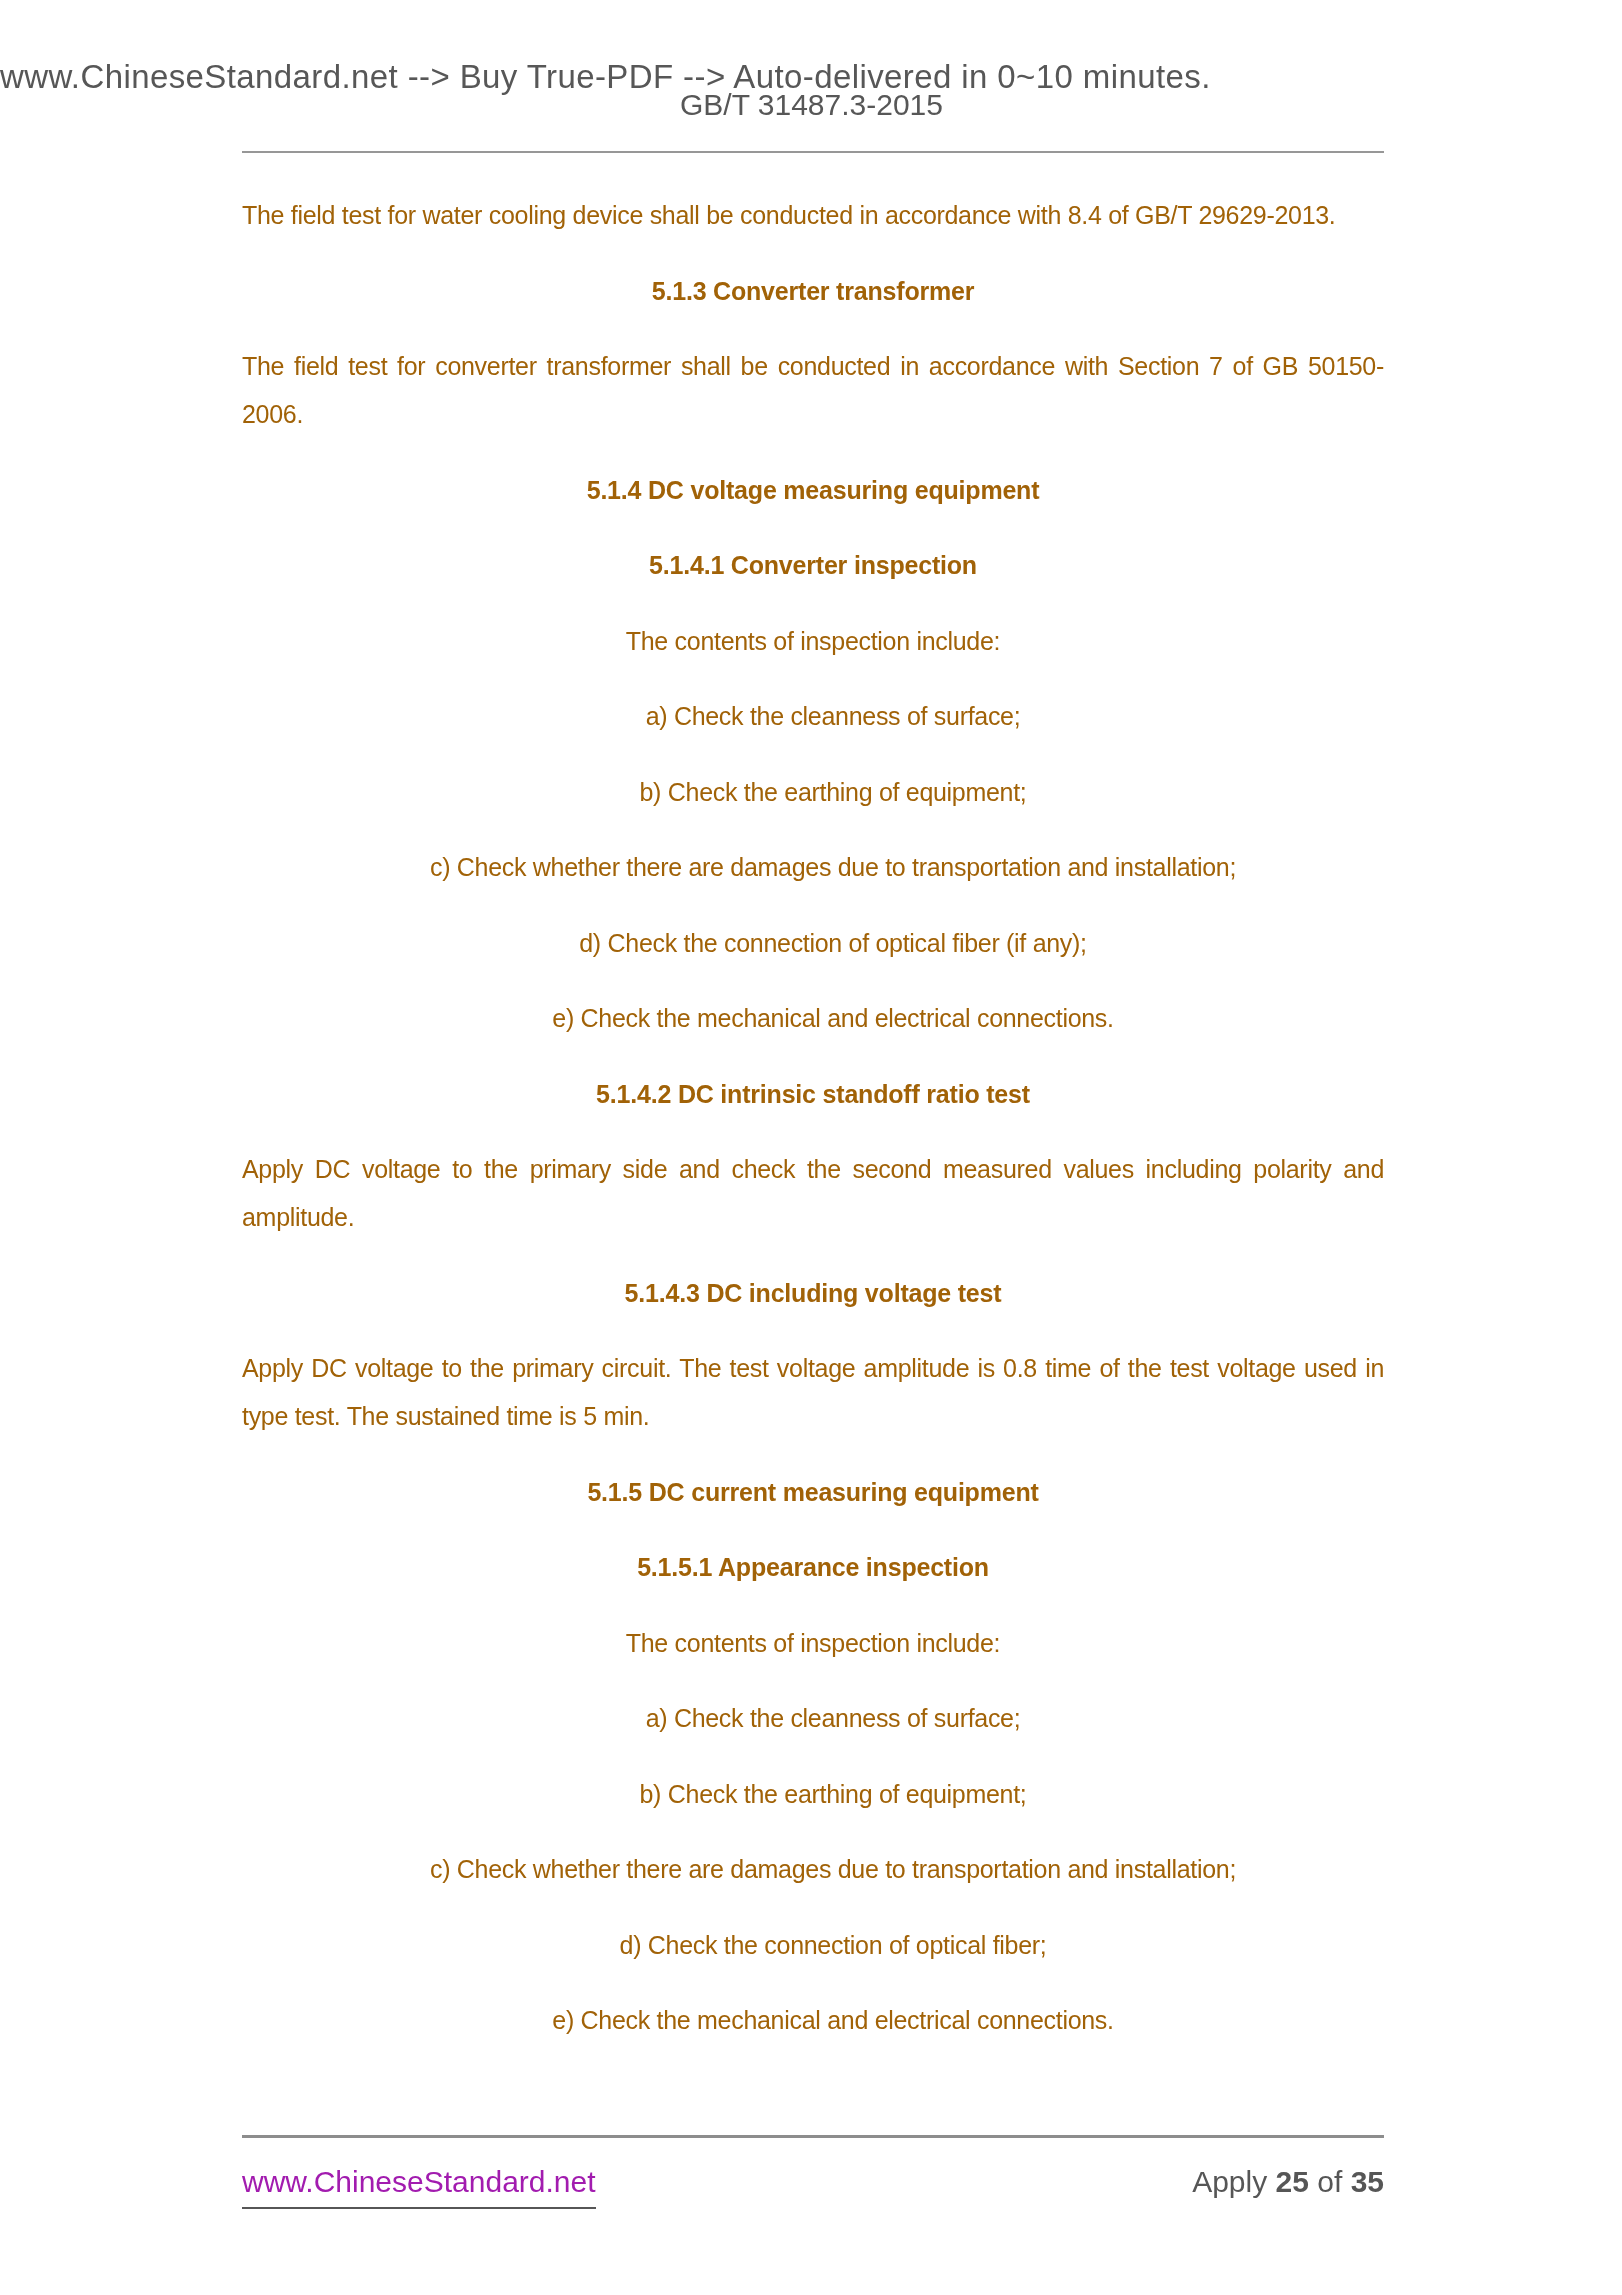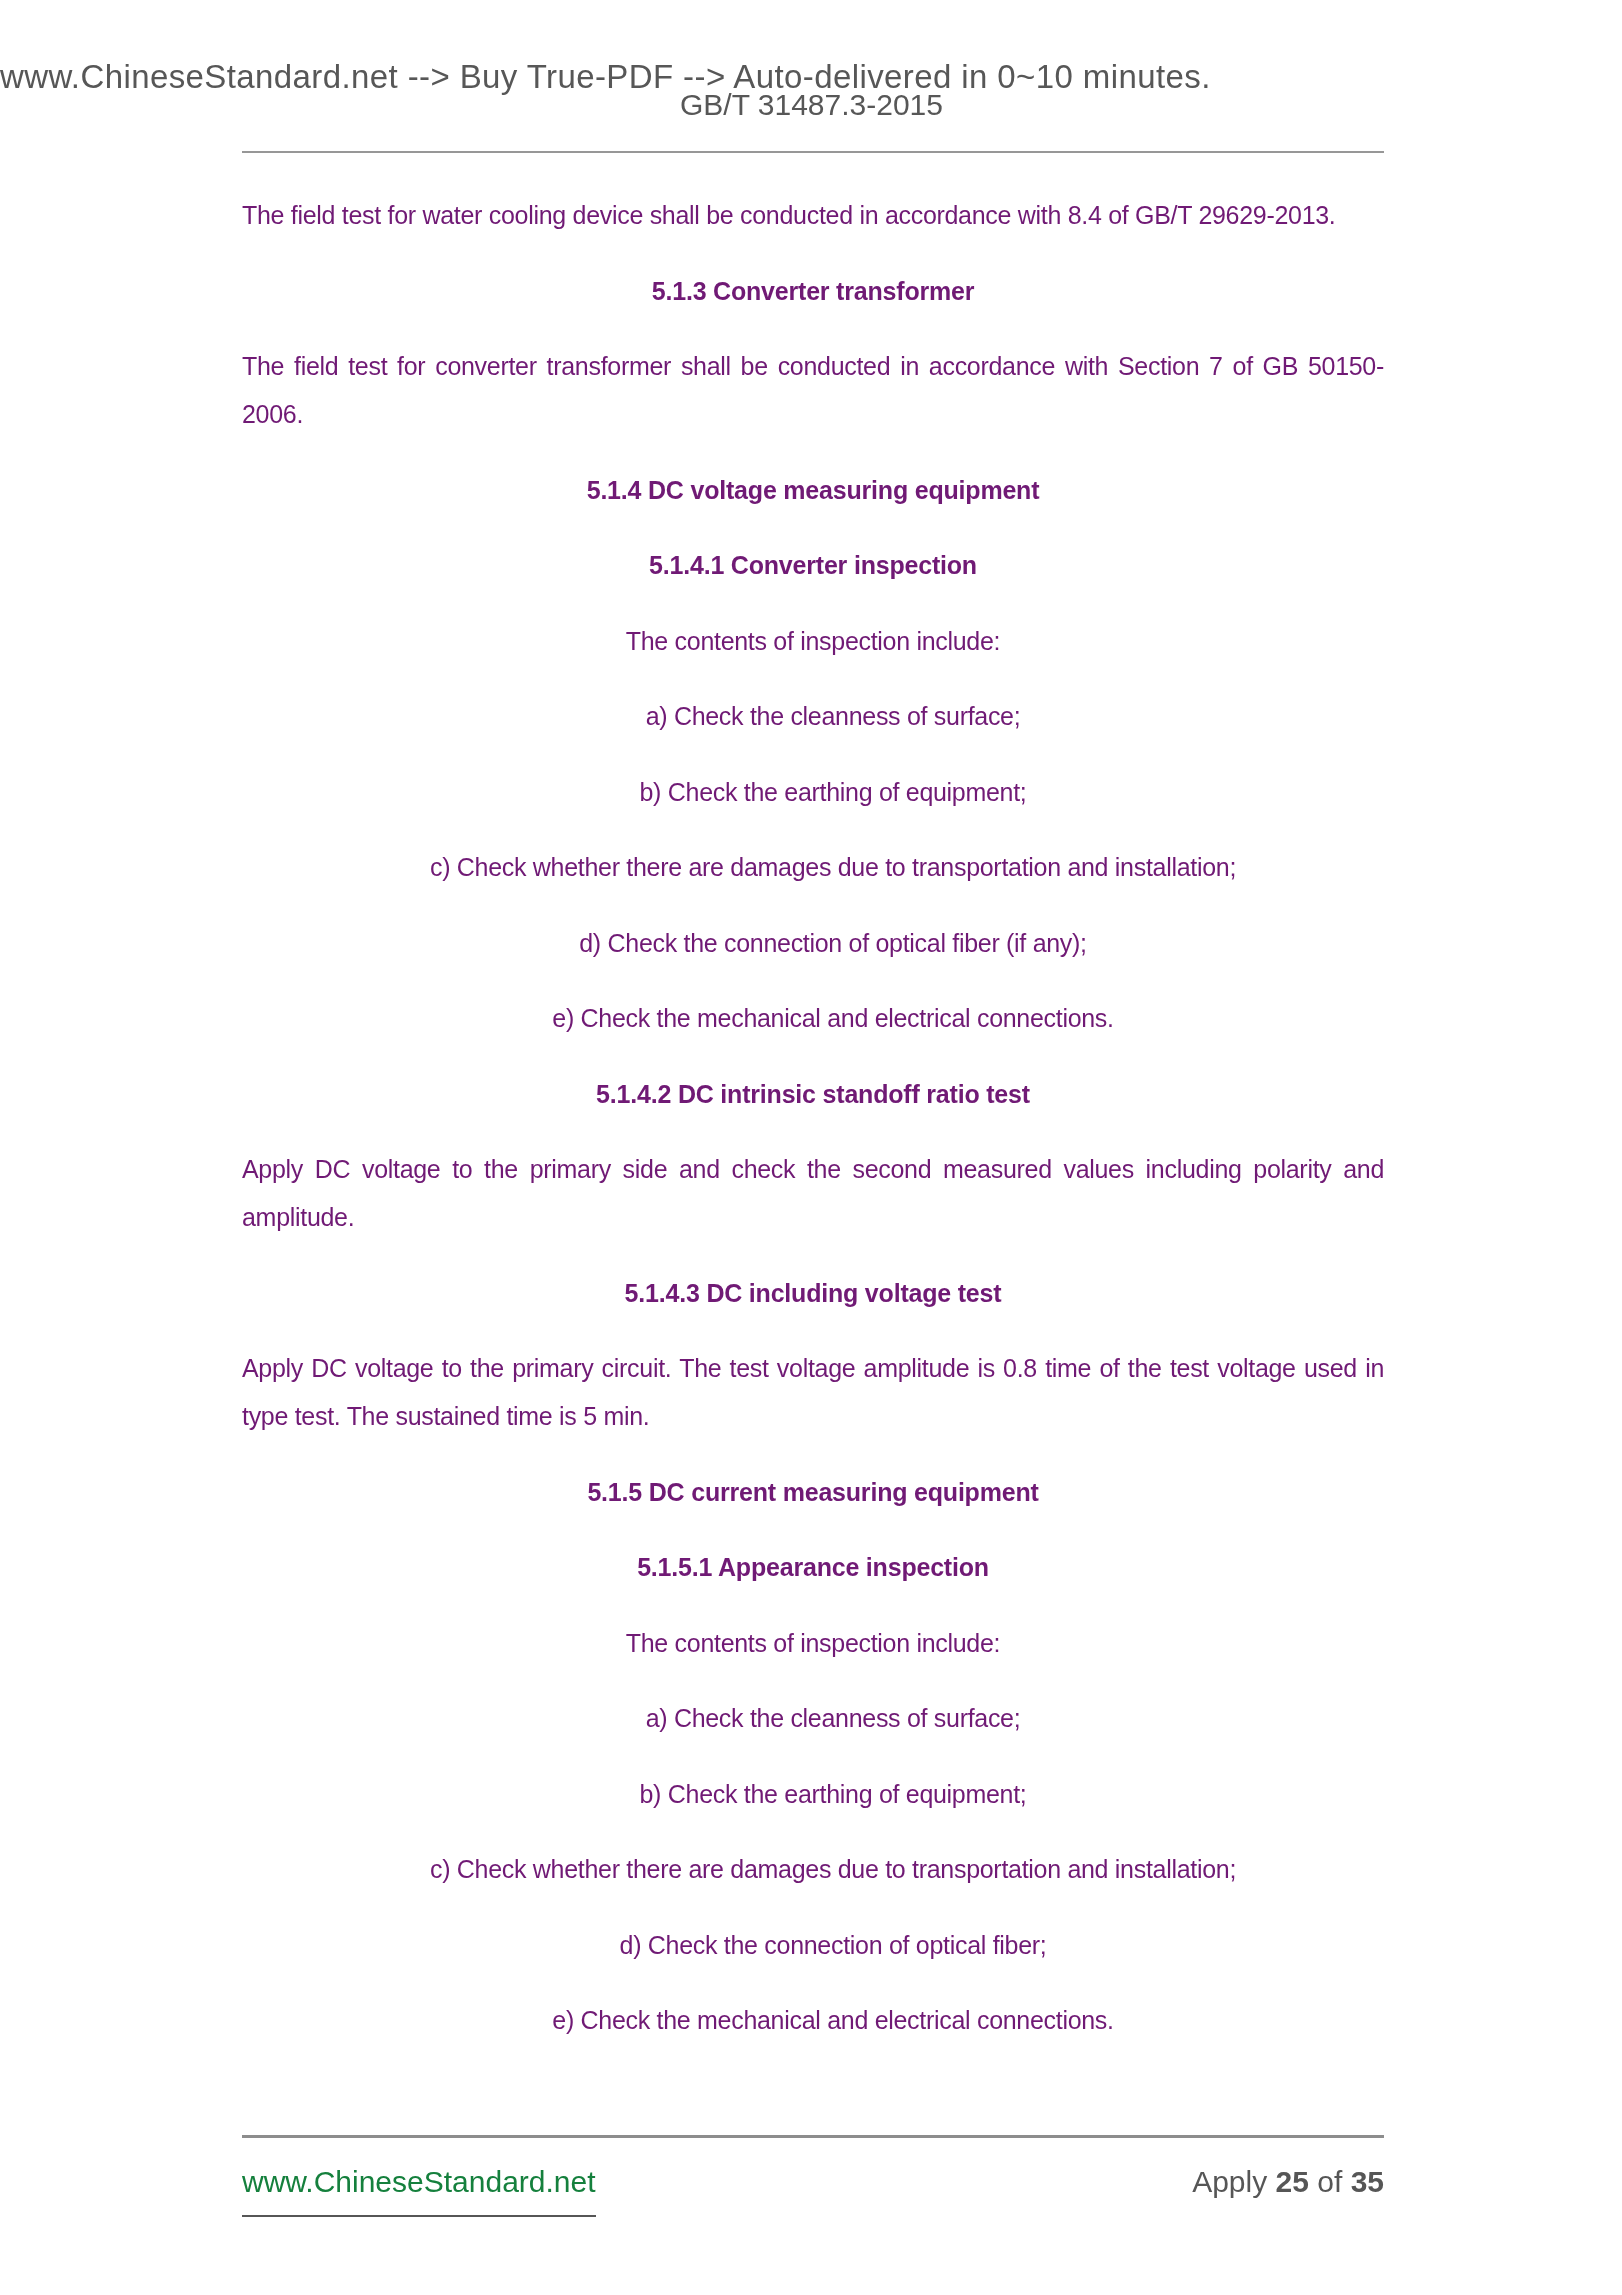--- a/index.html
+++ b/index.html
@@ -33,21 +33,21 @@
     height: 2.5px;
     background: #979797;
   }
   main {
     margin-left: 242px;
     margin-top: 38px;
     width: 1142px;
     font-size: 25px;
     line-height: 48px;
     letter-spacing: -0.3px;
-    color: #701a75;
+    color: #a16207;
   }
   main > * { margin: 0 0 27.5px 0; text-align: center; }
   p.justified { text-align: justify; }
   p, h2 { padding: 0; }
   h2 {
     font-size: 25px;
     font-weight: bold;
     letter-spacing: -0.2px;
   }
   .list-item { padding-left: 40px; }
@@ -64,23 +64,23 @@
   .footer-row {
     margin-top: 25px;
     display: flex;
     justify-content: space-between;
     align-items: flex-start;
     font-size: 30px;
     line-height: 38px;
     color: #565656;
   }
   .site-link {
-    color: #15803d;
+    color: #a21caf;
     border-bottom: 2.5px solid #565656;
-    padding-bottom: 14px;
+    padding-bottom: 6px;
     cursor: pointer;
     text-decoration: none;
   }
   .page-indicator .num { font-weight: bold; }
 </style>
 </head>
 <body>
 
 <header>
   <div class="header-promo">www.ChineseStandard.net --&gt; Buy True-PDF --&gt; Auto-delivered in 0~10 minutes.</div>

